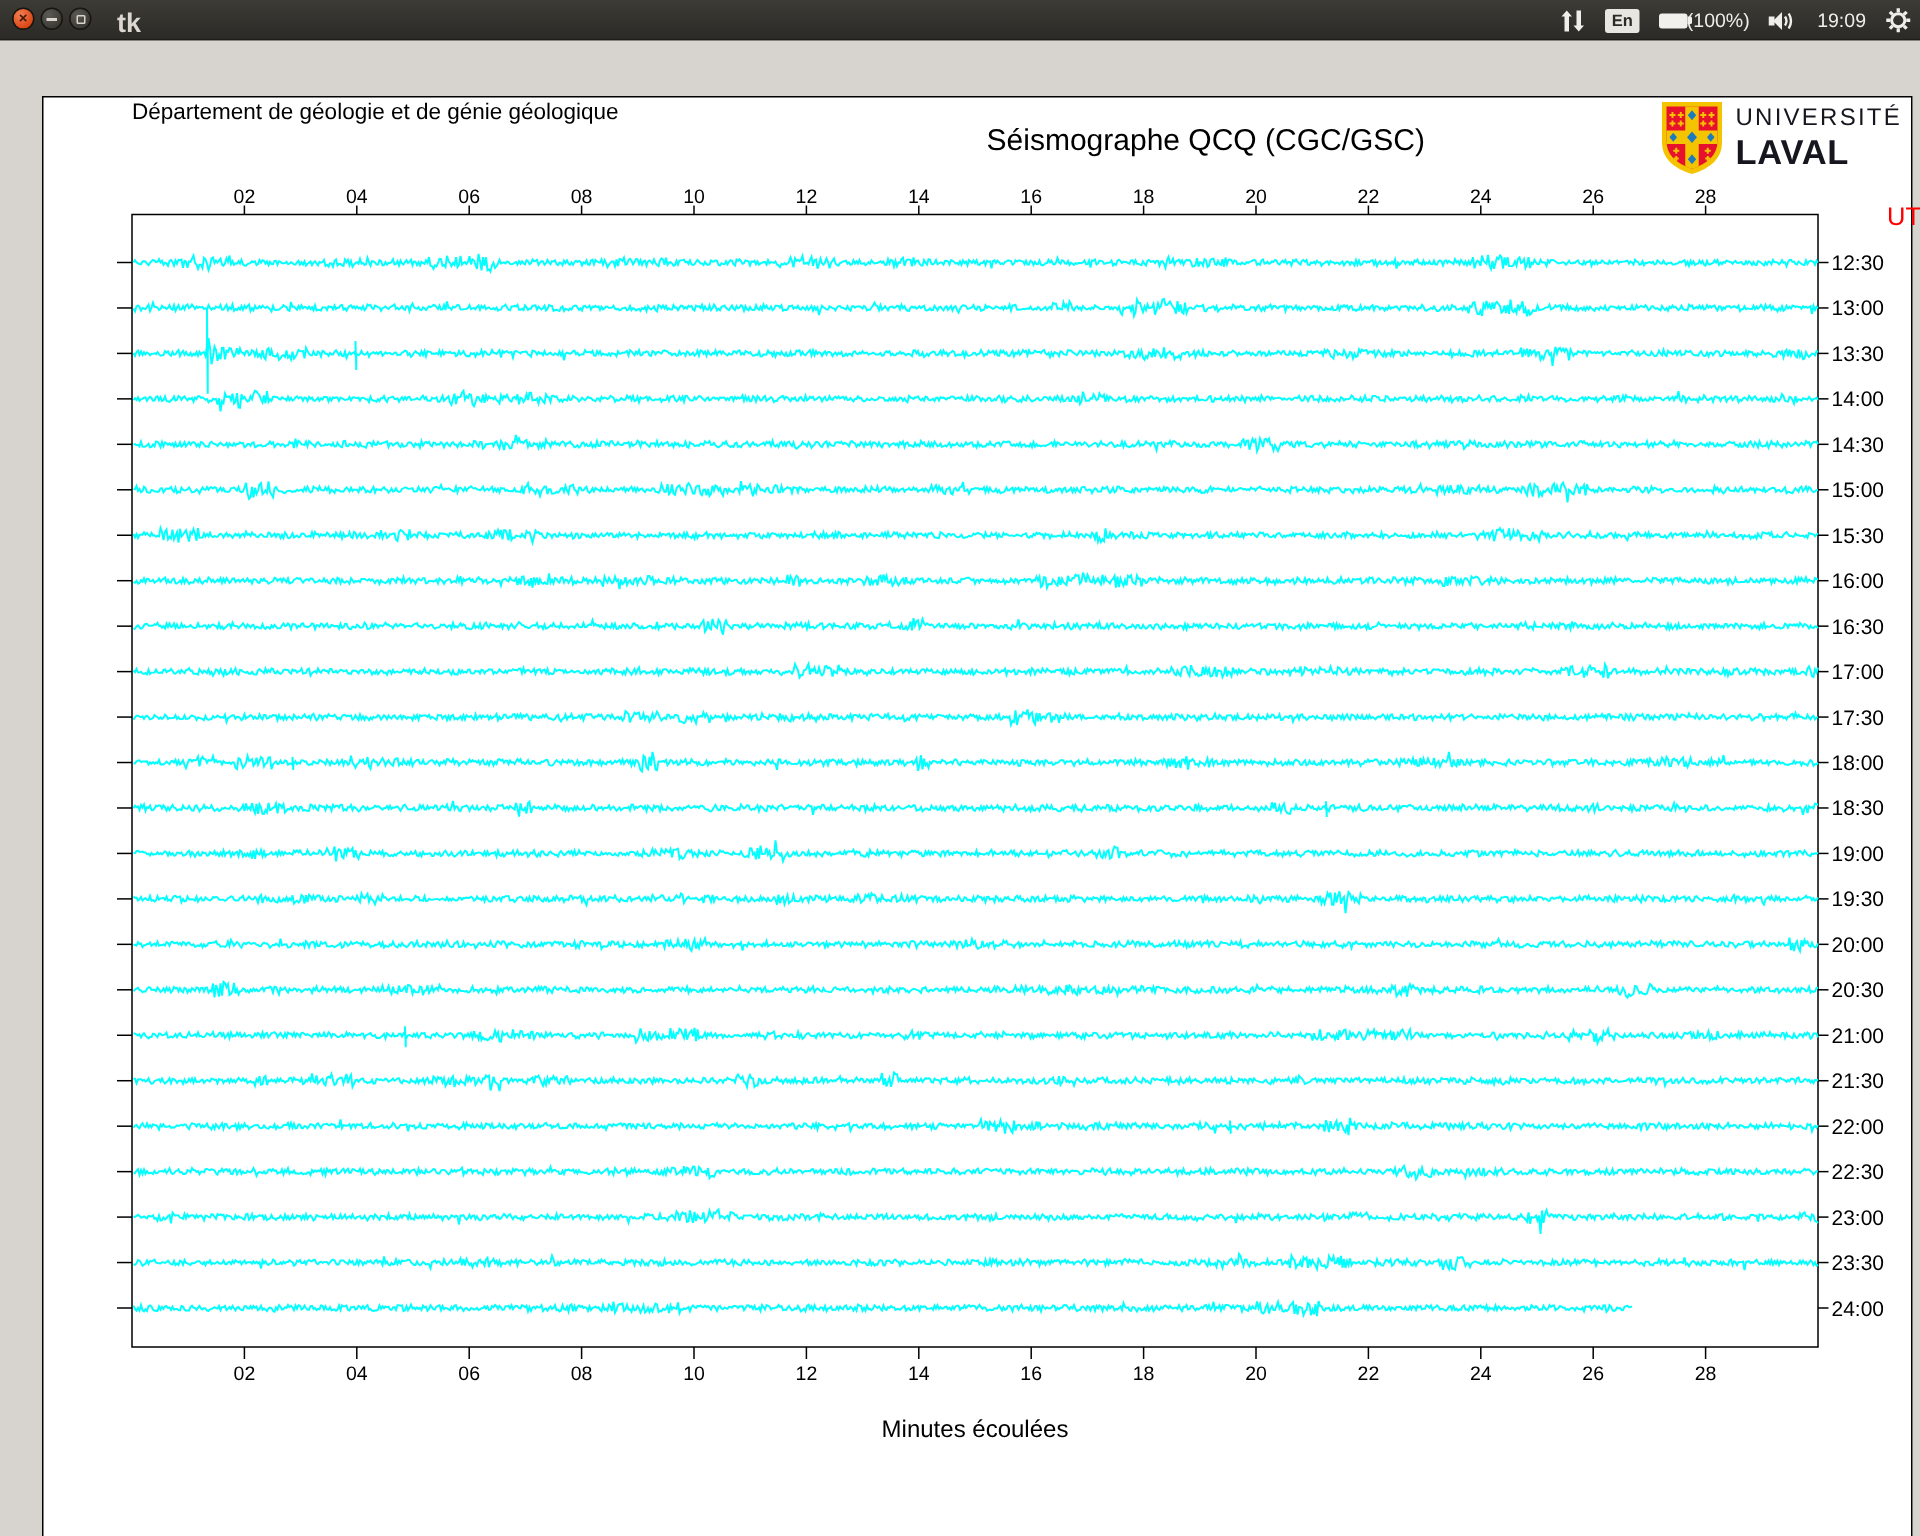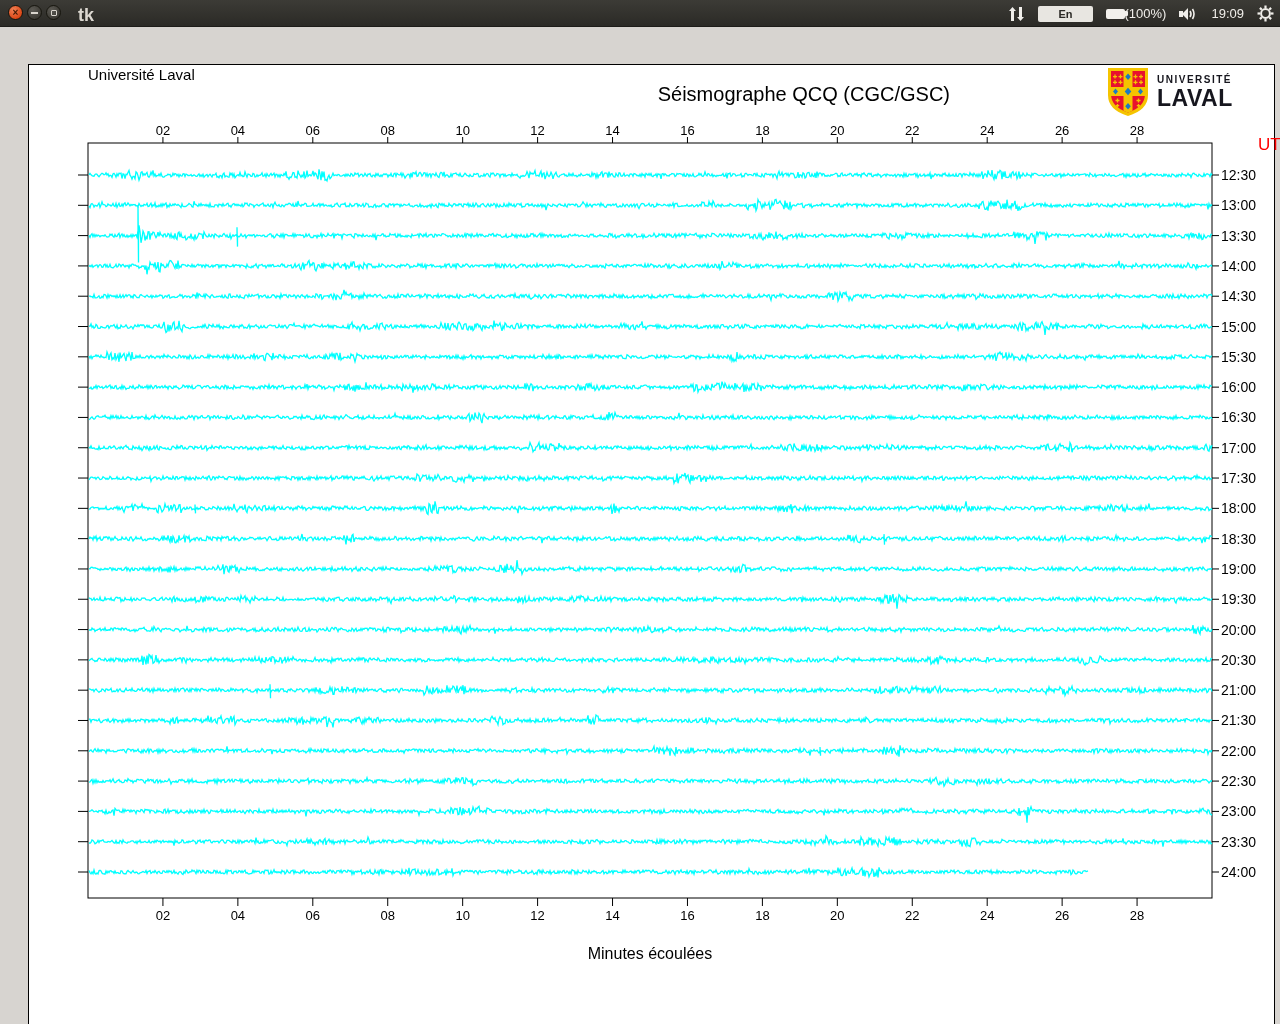--- a/index.html
+++ b/index.html
@@ -28,21 +28,21 @@
   .minglyph{display:block;width:7px;height:2px;background:#d9d5cd}
   .maxglyph{display:block;width:6px;height:6px;border:1.5px solid #d9d5cd;border-radius:1px;box-sizing:border-box}
   .wintitle{position:absolute;left:78px;top:5px;font-size:18px;font-weight:bold;color:#dcd8d1}
   .indicators{
     position:absolute;right:6px;top:0;height:27px;
     display:flex;align-items:center;gap:13px;
     font-size:13px;color:#f0eeea;
   }
   .kbd-badge{
     background:#e8e6e1;color:#2b2a26;font-size:11px;font-weight:bold;
-    padding:1px 20px;border-radius:2px;line-height:14px;
+    padding:1px 4px;border-radius:2px;line-height:14px;
   }
   .battery-wrap{display:flex;align-items:center;gap:0}
   .batt-body{width:19px;height:10px;background:#f2f0ec;border-radius:2px;position:relative}
   .batt-nub{position:absolute;right:-3px;top:2.5px;width:2.5px;height:5px;background:#f2f0ec;border-radius:0 1px 1px 0}
   .ind-icon{display:block}
   
   .winbody{position:absolute;left:0;top:27px;width:1280px;height:997px;background:#d7d4d0}
   .canvas{
     position:absolute;left:28px;top:37px;width:1247px;height:967px;
     background:#ffffff;border:1px solid #000;box-sizing:border-box;
@@ -52,21 +52,21 @@
   }
   .plot-title{
     position:absolute;left:350px;top:83px;width:600px;text-align:right;
     font-size:20px;color:#000;white-space:nowrap;
   }
   .utc-label{position:absolute;left:1258px;top:135px;font-size:17px;color:#ff0000;white-space:nowrap}
   .xaxis-title{position:absolute;left:350px;top:945px;width:600px;text-align:center;font-size:16px;color:#000}
   
   .logo{position:absolute;left:1106px;top:67px;display:flex;align-items:center;gap:7px}
   .logo-text{display:flex;flex-direction:column;color:#16161e}
-  .logo-small{font-size:10px;letter-spacing:1.5px;font-weight:bold}
+  .logo-small{font-size:16px;letter-spacing:1.5px;font-weight:normal}
   .logo-large{font-size:23px;font-weight:bold;letter-spacing:0.5px;line-height:26px}
   
   #plot-svg{position:absolute;left:0;top:0;pointer-events:none}
   #plot-svg text{font-family:"Liberation Sans",sans-serif;fill:#000}
 </style>
 </head>
 <body>
 
 <div class="panel">
   <div class="winbtn close">×</div>
@@ -111,21 +111,21 @@
       </g>
     </svg>
   </div>
 </div>
 
 <div class="winbody">
   <div class="canvas"></div>
 </div>
 
 <div class="hdr">
-  <div>Université Laval</div>
+  <div>Département de géologie et de génie géologique</div>
 </div>
 <div class="plot-title">Séismographe QCQ (CGC/GSC)</div>
 <div class="utc-label">UTC</div>
 <div class="xaxis-title">Minutes écoulées</div>
 
 <div class="logo">
   <svg width="44" height="50" viewBox="0 0 44 50">
     <path d="M2 1 H42 V28 Q42 43 22 49 Q2 43 2 28 Z" fill="#f5c400"></path>
     <path d="M5 4 H39 V27 Q39 40 22 45.5 Q5 40 5 27 Z" fill="#e8112d"></path>
     <path d="M17.5 4 H26.5 V43.8 Q24.4 44.9 22 45.5 Q19.6 44.9 17.5 43.8 Z" fill="#f5c400"></path>

